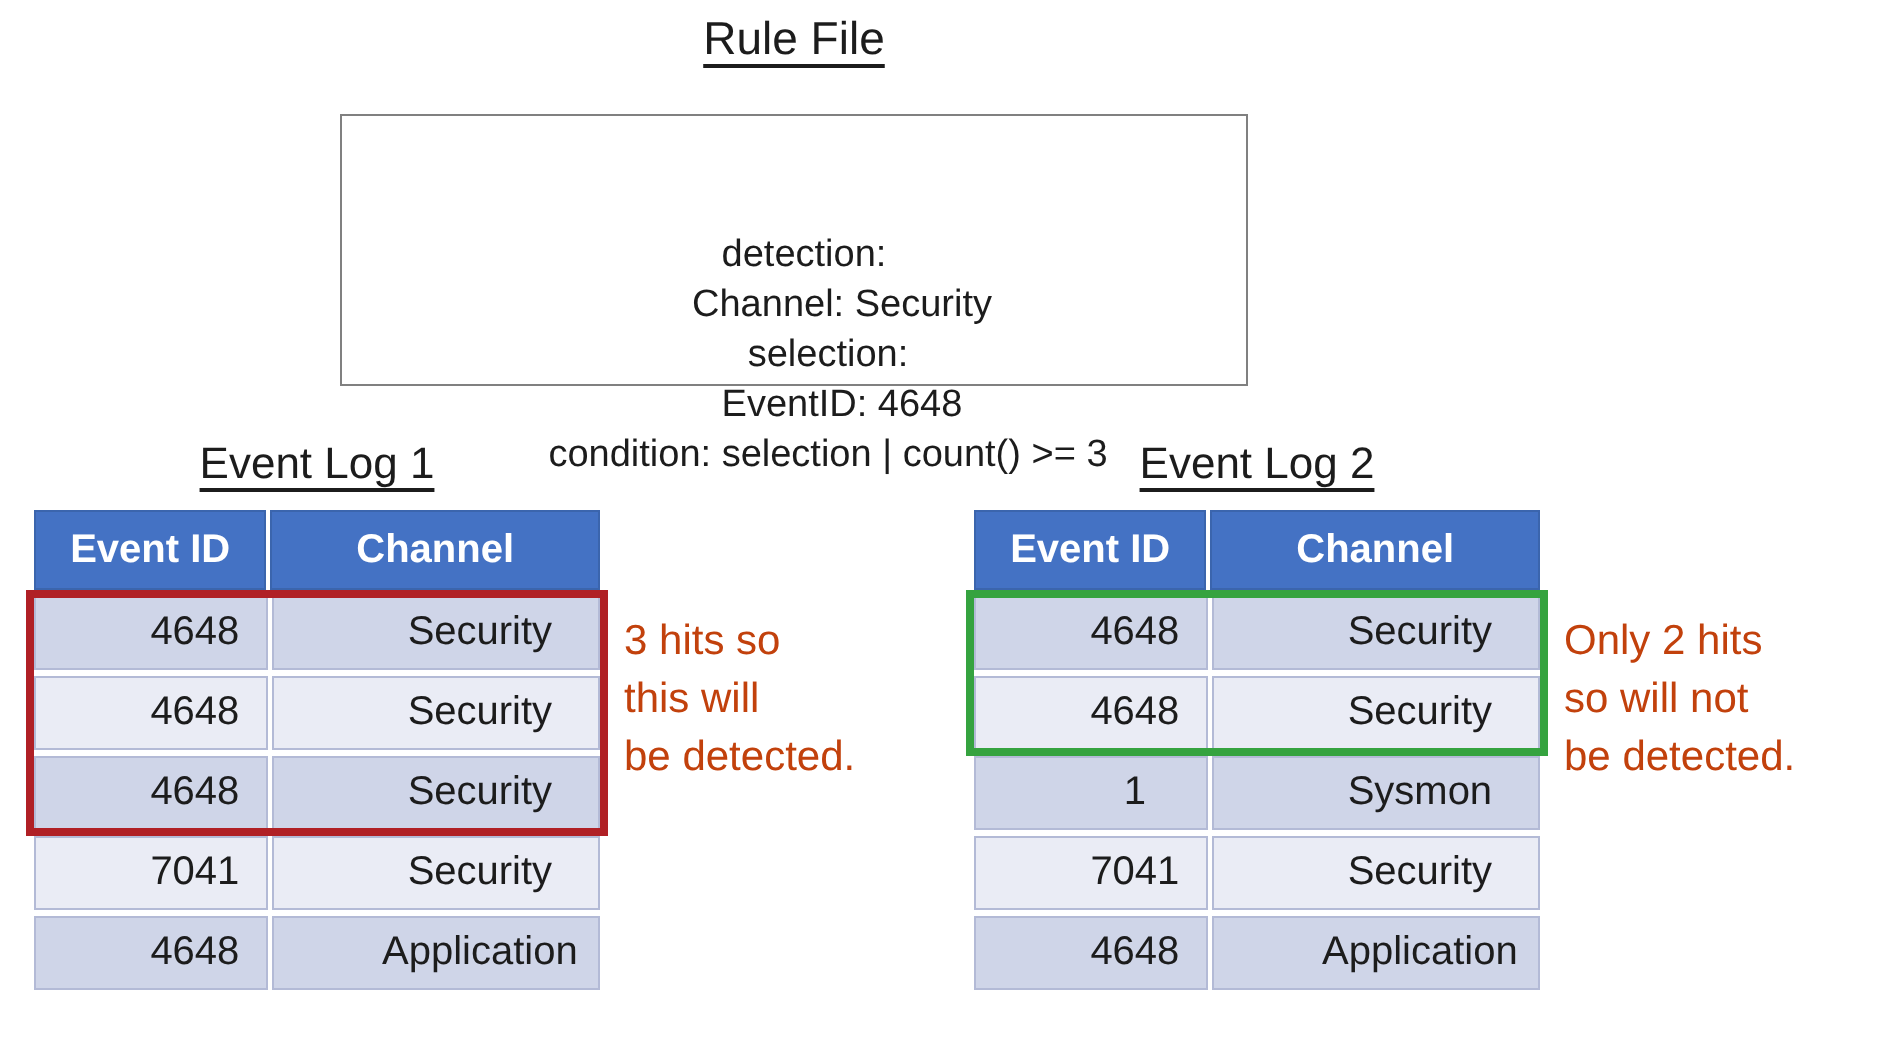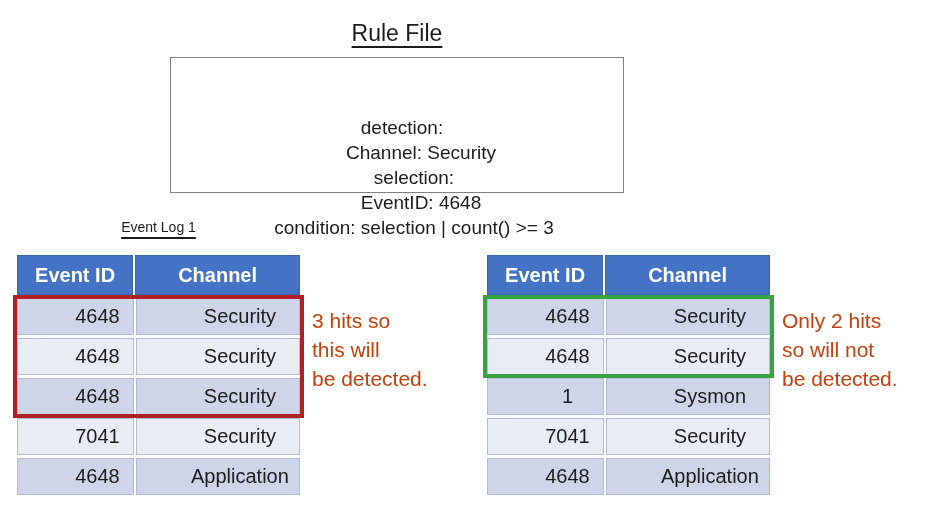--- a/index.html
+++ b/index.html
@@ -18,21 +18,21 @@
   }
   .underlined-title {
     text-decoration: underline;
     text-decoration-thickness: 2px;
     text-underline-offset: 5px;
     color: #1c1c1c;
   }
   .rule-title {
     position: absolute;
     left: 170px;
-    top: 20px;
+    top: 6px;
     width: 454px;
     text-align: center;
     font-size: 23px;
   }
   .rule-box {
     position: absolute;
     left: 170px;
     top: 57px;
     width: 454px;
     height: 136px;
@@ -46,21 +46,21 @@
   }
   .rule-line { padding-left: 10px; }
   .rule-line.indent-1 { padding-left: 34px; }
   .rule-line.indent-2 { padding-left: 48px; }
 
   .log-title {
     position: absolute;
     top: 219px;
     width: 283px;
     text-align: center;
-    font-size: 14px;
+    font-size: 22px;
   }
   .log1-title { left: 17px; }
   .log2-title { left: 487px; }
 
   .log-table {
     position: absolute;
     top: 255px;
     width: 283px;
   }
   .log1 { left: 17px; }
@@ -164,20 +164,21 @@
         <div class="t-cell c1">Application</div>
       </div>
     </div>
 
   <div class="hl-box hl-red" id="hl1" style="border-color: rgb(176, 32, 37);"></div>
 
   <div class="annotation ann1">3 hits so
 this will
 be detected.</div>
 
+  <div class="log-title log2-title underlined-title">Event Log 2</div>
 
   <div class="log-table log2" id="log2">
       <div class="t-row header-row">
         <div class="t-cell c0">Event ID</div>
         <div class="t-cell c1">Channel</div>
       </div>
       <div class="t-row data-row band-dark">
         <div class="t-cell c0">4648</div>
         <div class="t-cell c1">Security</div>
       </div>

